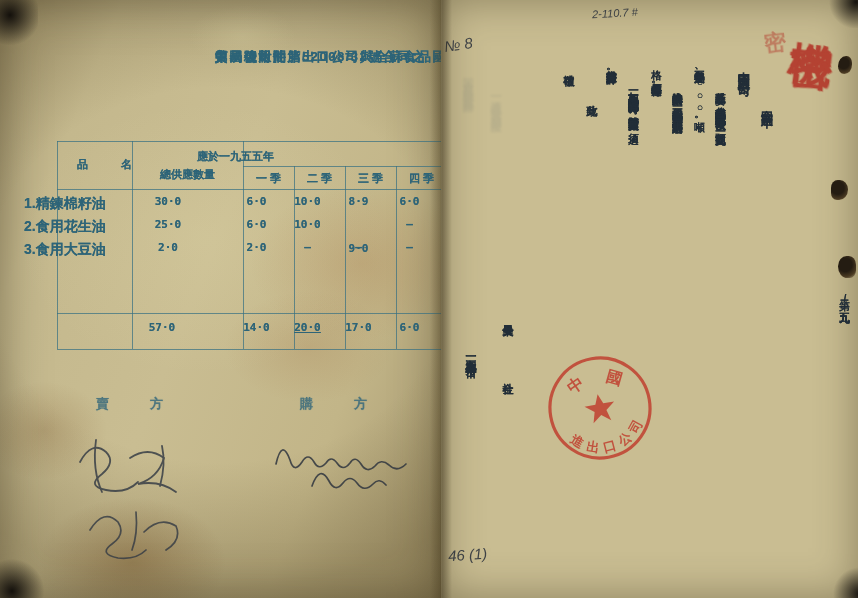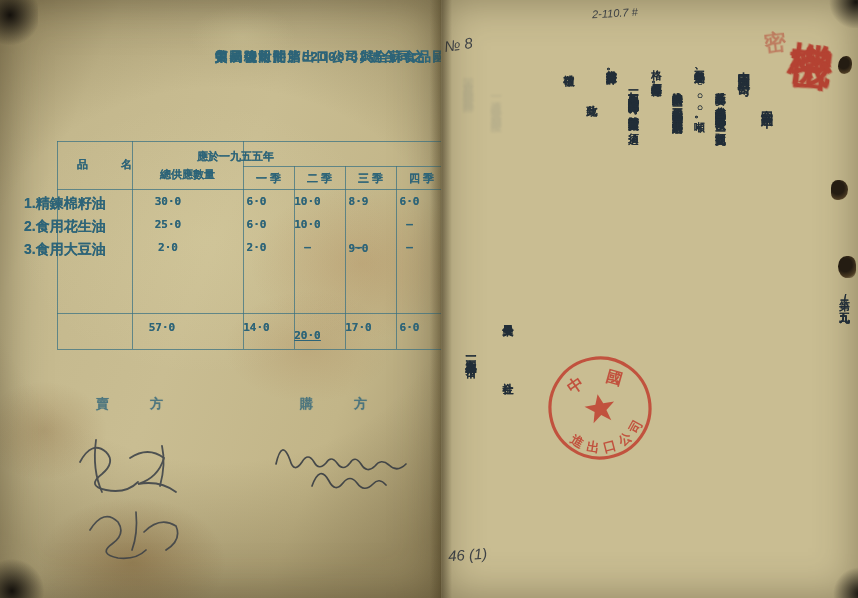--- a/index.html
+++ b/index.html
@@ -111,21 +111,21 @@
 
       <div class="rowname ink-blue" data-name="row-3-name" style="left:-33px;top:100px;">3.食用大豆油</div>
       <div class="num ink-blue" data-name="row-3-total" style="left:61px;top:100px;width:100px;">2·0</div>
       <div class="num ink-blue" data-name="row-3-q1" style="left:174px;top:100px;width:51px;">2·0</div>
       <div class="num ink-blue" data-name="row-3-q2" style="left:225px;top:100px;width:51px;">—</div>
       <div class="num ink-blue" data-name="row-3-q3" style="left:276px;top:100px;width:51px;">—</div>
       <div class="num ink-blue" data-name="row-3-q4" style="left:327px;top:100px;width:51px;">—</div>
 
       <div class="num ink-blue" data-name="totals-total" style="left:55px;top:180px;width:100px;">57·0</div>
       <div class="num ink-blue" data-name="totals-q1" style="left:174px;top:180px;width:51px;">14·0</div>
-      <div class="num ink-blue" data-name="totals-q2" style="left:225px;top:188px;width:51px;text-decoration:underline;">20·0</div>
+      <div class="num ink-blue" data-name="totals-q2" style="left:225px;top:180px;width:51px;text-decoration:underline;">20·0</div>
       <div class="num ink-blue" data-name="totals-q3" style="left:276px;top:180px;width:51px;">17·0</div>
       <div class="num ink-blue" data-name="totals-q4" style="left:327px;top:180px;width:51px;">6·0</div>
     </div>
 
     <div class="partylabel" data-name="seller-label" style="left:96px;top:395px;">賣　方</div>
     <div class="partylabel" data-name="buyer-label" style="left:300px;top:395px;">購　方</div>
 
     <svg data-name="handwritten-signature-cn-1" style="left:58px;top:428px;" width="130" height="80" viewBox="0 0 130 80">
       <g fill="none" stroke="#333a44" stroke-width="1.8" stroke-linecap="round" opacity=".82">
         <path d="M22,34 q12,-22 26,-10 q10,10 -4,22 q-16,12 4,16 q20,4 32,-8"></path>

